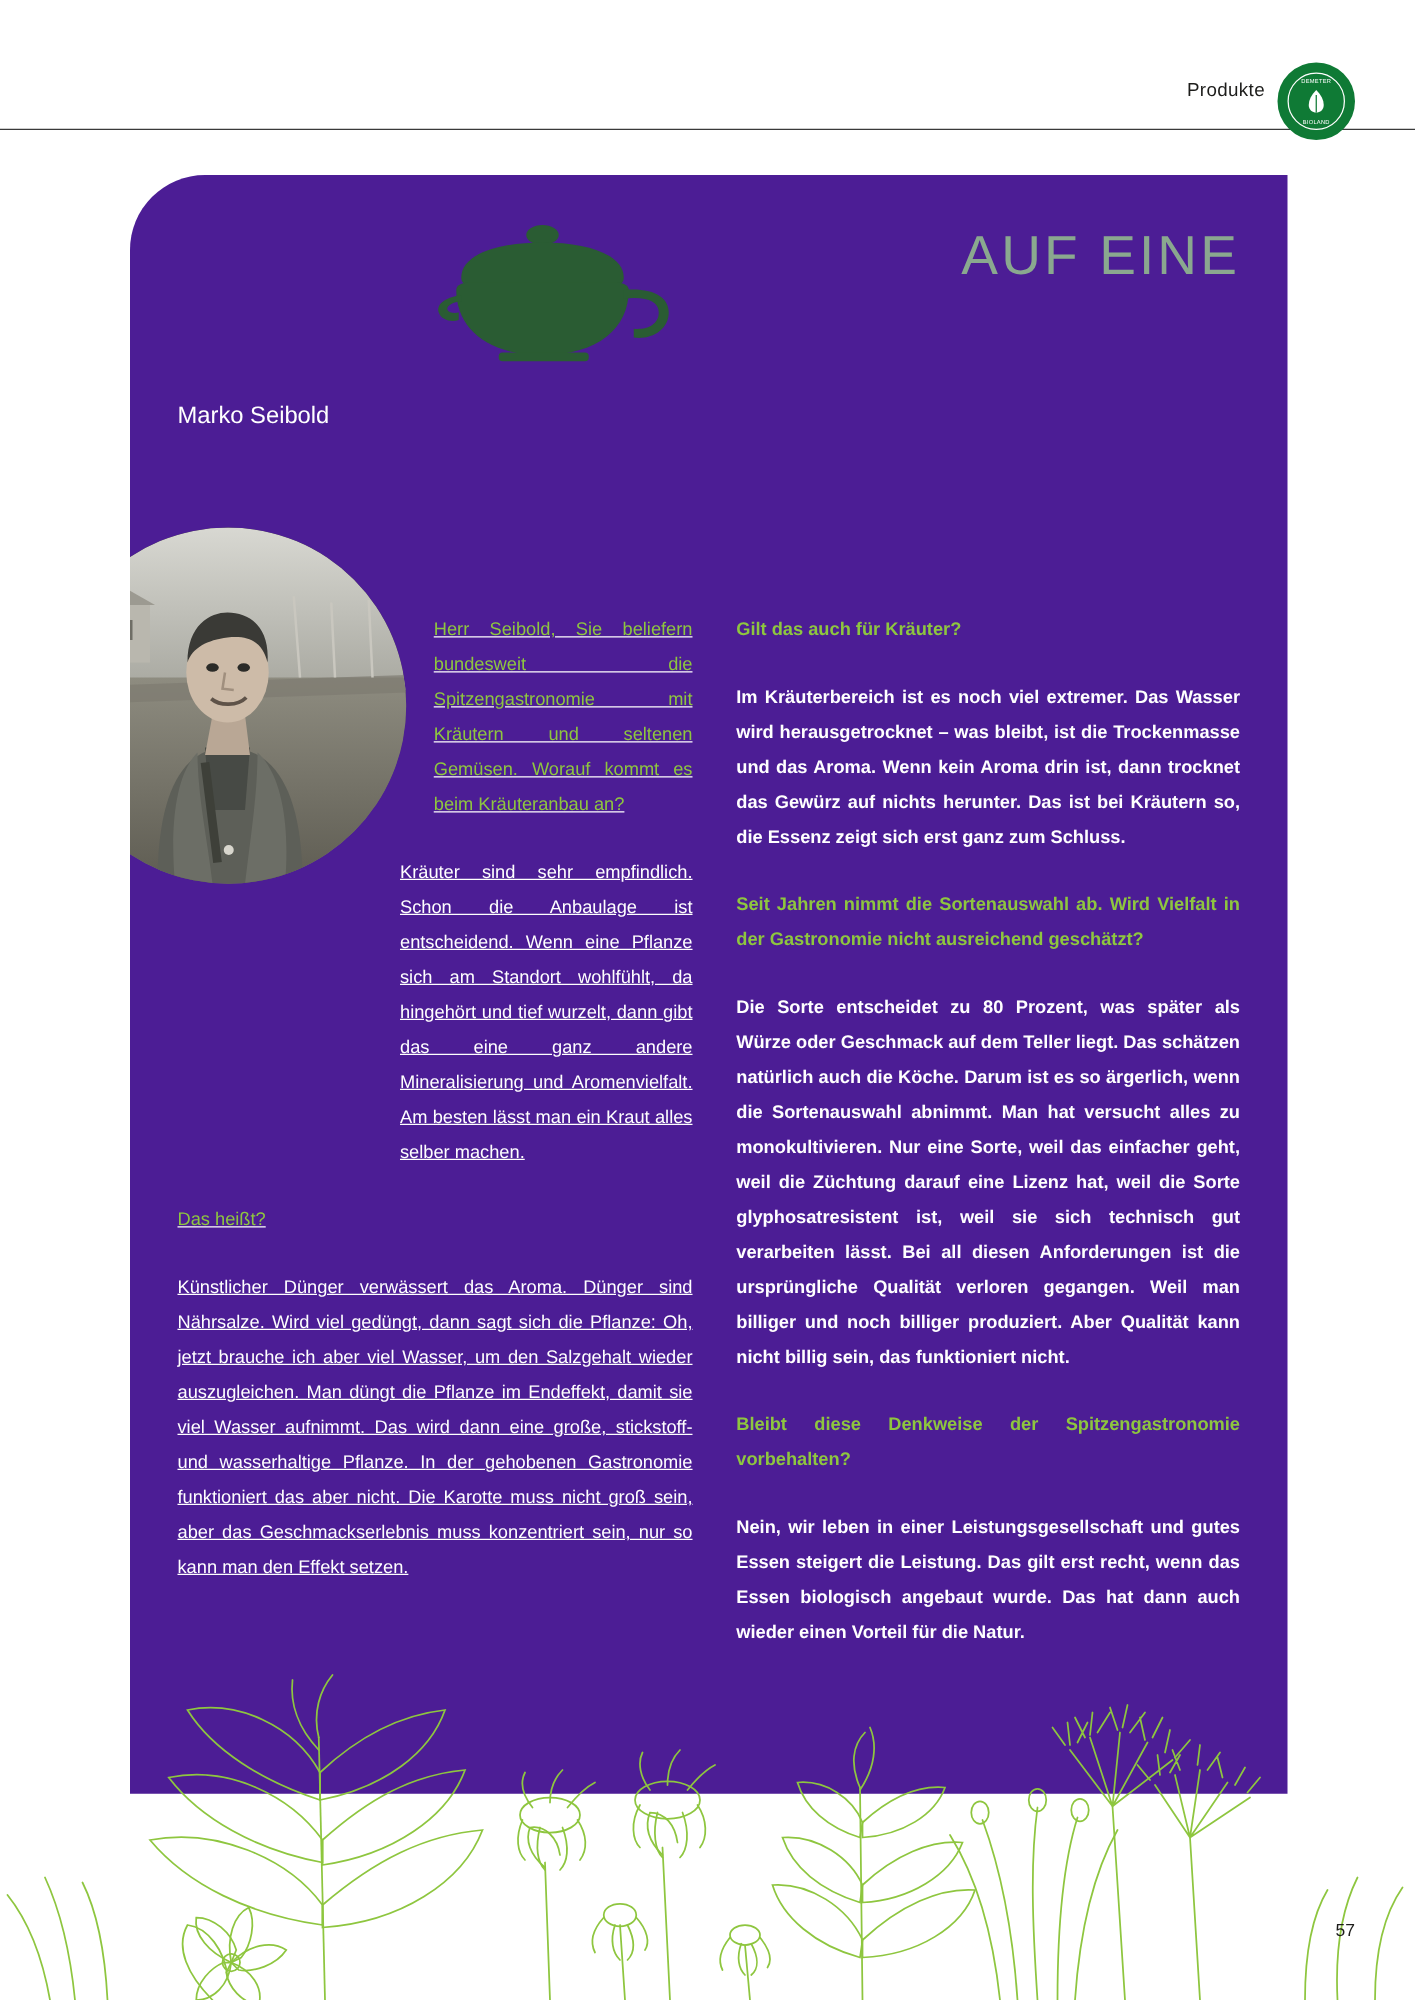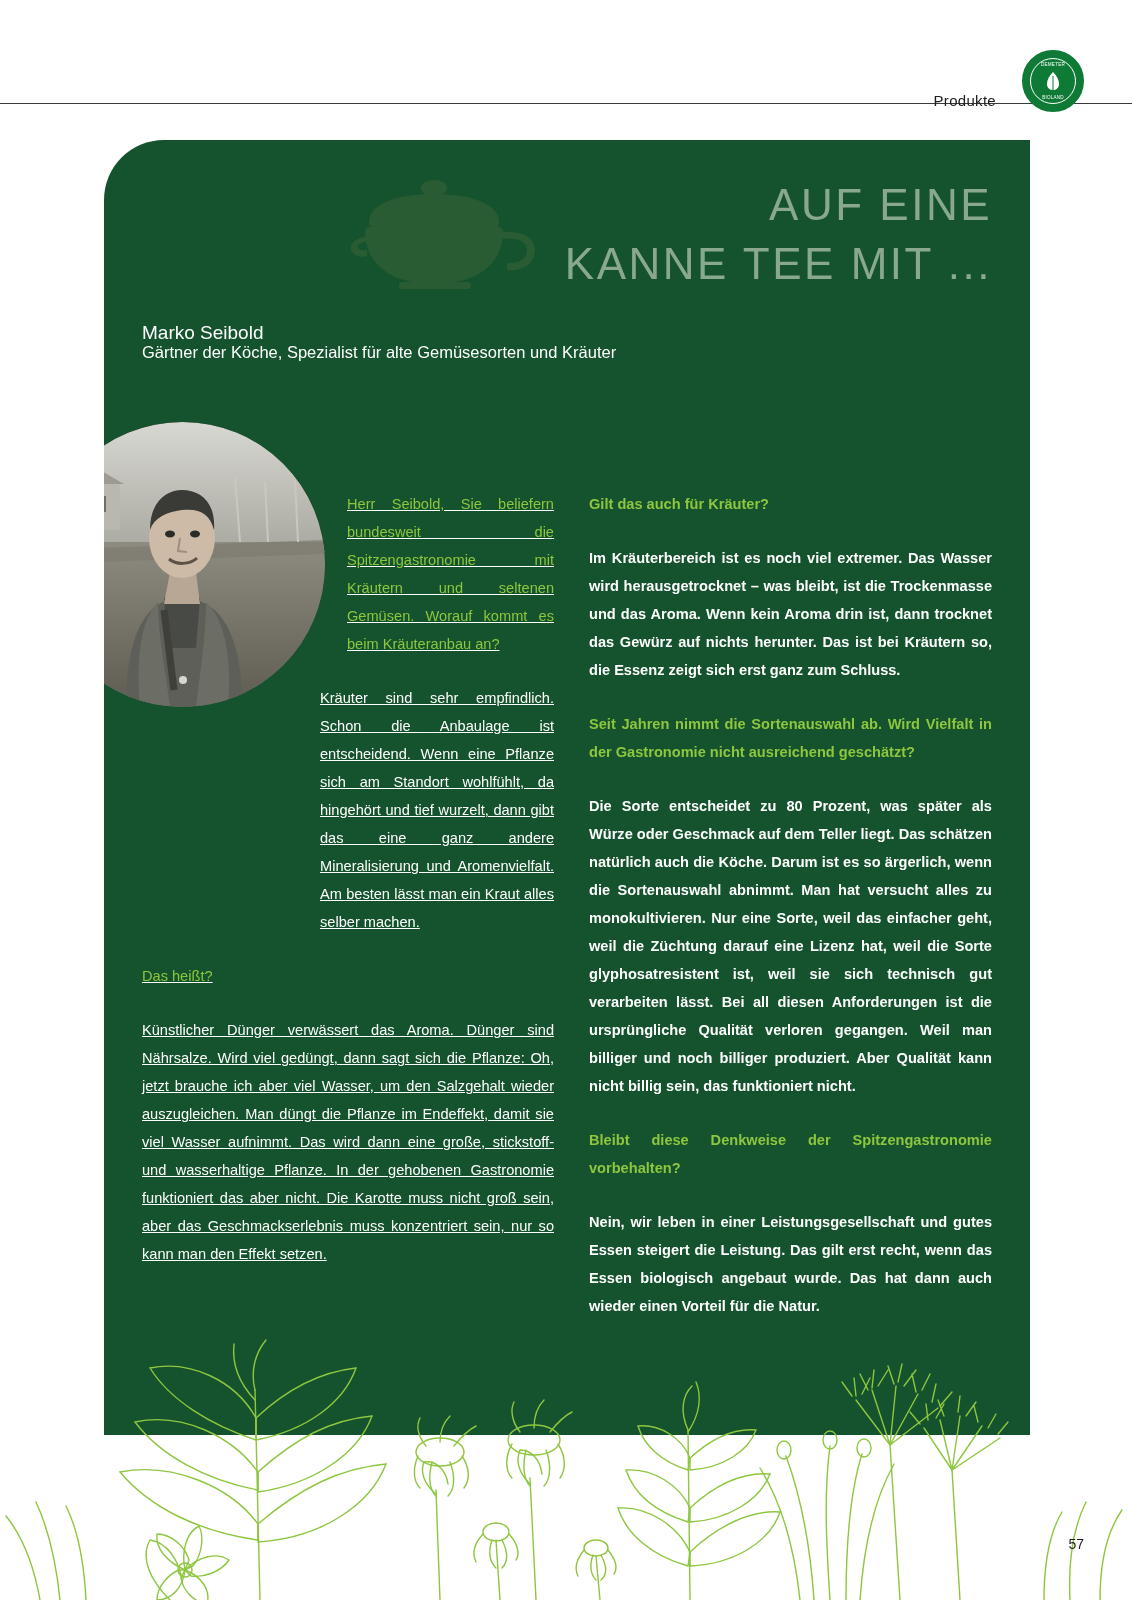--- a/index.html
+++ b/index.html
@@ -27,26 +27,25 @@
   .header-rule {
     position: absolute;
     left: 0;
     top: 103px;
     width: 1132px;
     height: 1px;
     background: #3a3a3a;
   }
   .header-label {
     position: absolute;
-    right: 136px;
+    right: 120px;
     top: 64px;
     font-size: 15px;
     letter-spacing: 0.3px;
     color: #1d1d1b;
-    margin-top: 28px;
   }
   .header-logo {
     position: absolute;
     right: 48px;
     top: 50px;
     width: 58px;
     height: 58px;
     border-radius: 50%;
     background: #0f7a35;
     border: 2px solid #0f7a35;
@@ -77,21 +76,21 @@
   .logo-text-top { top: 3px; }
   .logo-text-bottom { bottom: 3px; }
 
   
   .green-panel {
     position: absolute;
     left: 104px;
     top: 140px;
     width: 926px;
     height: 1295px;
-    background: #14532d;
+    background: #4c1d95;
     border-top-left-radius: 60px;
     overflow: hidden;
   }
 
   .teapot {
     position: absolute;
     left: 235px;
     top: 30px;
     width: 210px;
     height: 130px;
@@ -227,25 +226,23 @@
         <path d="M26 62 C26 58 30 56 38 56 L152 56 C160 56 164 58 164 62 C164 92 140 114 95 114 C50 114 26 92 26 62 Z"></path>
         <path d="M160 62 C184 60 196 68 196 80 C196 94 182 102 168 100 L168 93 C178 94 188 90 188 80 C188 71 178 67 160 69 Z"></path>
         <path d="M30 66 C16 68 10 74 12 80 C14 86 22 88 28 86 L28 80 C24 81 20 80 19 78 C18 75 22 72 30 71 Z"></path>
         <rect x="60" y="112" width="72" height="7" rx="3"></rect>
       </g>
     </svg>
   </div>
 
   <div class="title-block">
     <div>AUF EINE</div>
-    <div>KANNE TEE MIT ...</div>
   </div>
 
   <div class="person-name">Marko Seibold</div>
-  <div class="person-role">Gärtner der Köche, Spezialist für alte Gemüsesorten und Kräuter</div>
 
   <div class="portrait">
     <svg width="285" height="285" viewBox="0 0 285 285" aria-hidden="true">
       <defs>
         <clipPath id="circ">
             <circle cx="142.5" cy="142.5" r="142.5"></circle>
           </clipPath>
         <linearGradient id="sky" x1="0" y1="0" x2="0" y2="1">
           <stop offset="0%" stop-color="#d8d8d2"></stop>
           <stop offset="100%" stop-color="#a8a8a0"></stop>

